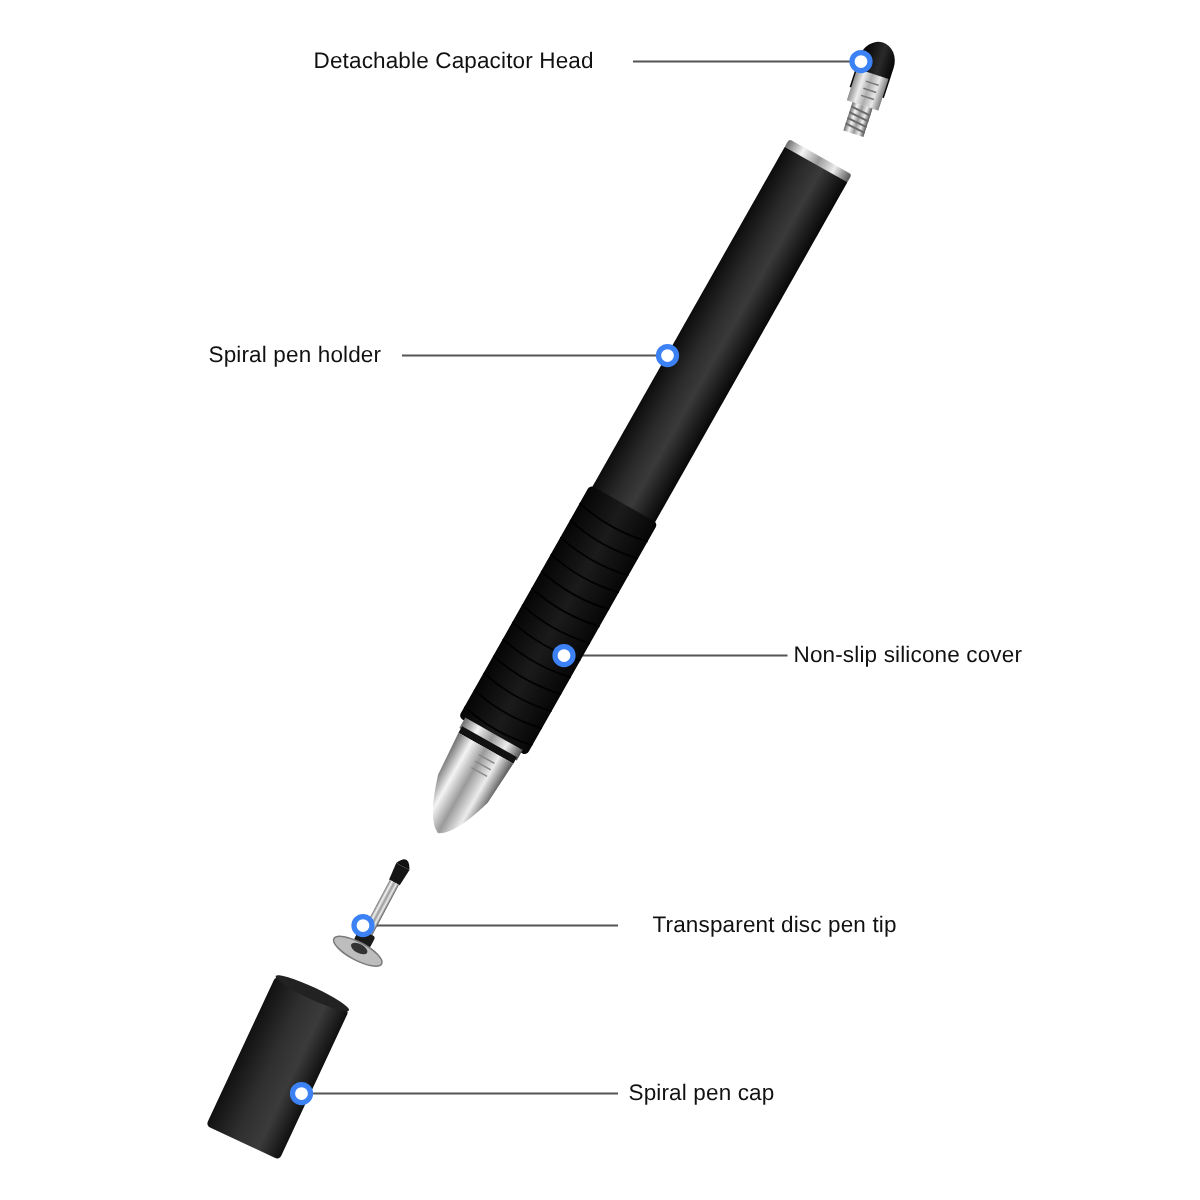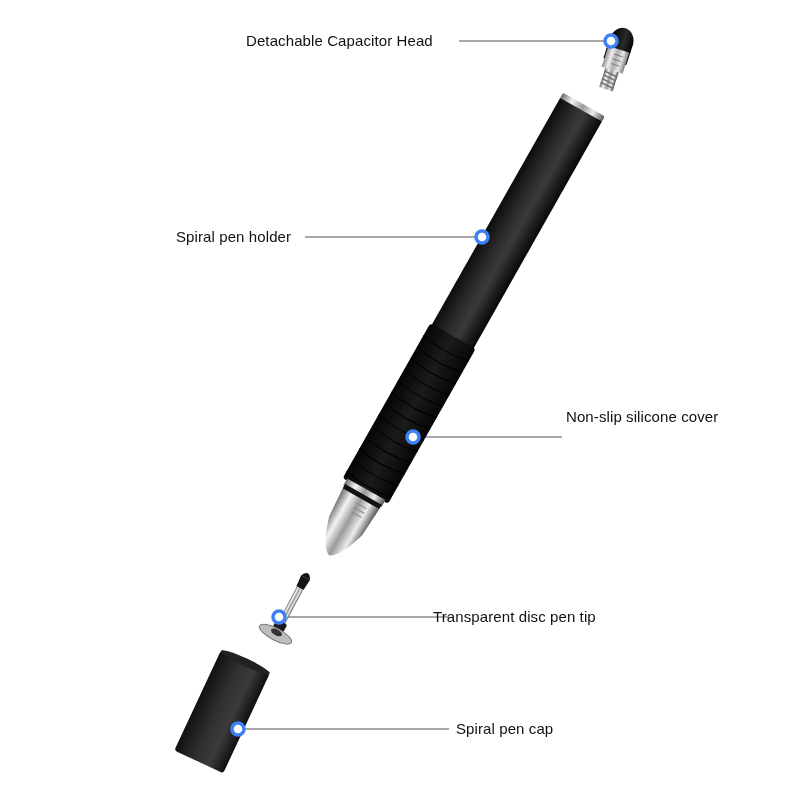--- a/index.html
+++ b/index.html
@@ -1,18 +1,18 @@
 <!DOCTYPE html>
 <html><head>
 <meta charset="utf-8">
 <style>
   html, body { margin:0; padding:0; background:#ffffff; }
   body { width:800px; height:800px; position:relative; overflow:hidden;
          font-family:"Liberation Sans", "DejaVu Sans", sans-serif; }
-  #stage { position:absolute; left:0; top:0; width:692px; height:800px;margin-left:37px; }
+  #stage { position:absolute; left:0; top:0; width:692px; height:800px; }
   .label { position:absolute; font-size:15px; color:#111; white-space:nowrap; line-height:18px; letter-spacing:0.1px; }
 </style>
 </head>
 <body>
 
 <div id="stage">
 <svg width="800" height="800" viewBox="0 0 800 800" xmlns="http://www.w3.org/2000/svg">
   <defs>
     <linearGradient id="barrelGrad" x1="0" y1="0" x2="1" y2="0">
       <stop offset="0" stop-color="#0c0c0c"></stop>
@@ -124,16 +124,16 @@
     <circle cx="574" cy="41" r="6"></circle>
     <circle cx="445" cy="237" r="6"></circle>
     <circle cx="376" cy="437" r="6"></circle>
     <circle cx="242" cy="617" r="6"></circle>
     <circle cx="201" cy="729" r="6"></circle>
   </g>
 </svg>
 
 <div class="label" style="left:209px; top:32px;">Detachable Capacitor Head</div>
 <div class="label" style="left:139px; top:228px;">Spiral pen holder</div>
-<div class="label" style="left:529px; top:408px;">Non-slip silicone cover</div>
-<div class="label" style="left:396px; top:608px;">Transparent disc pen tip</div>
+<div class="label" style="left:529px; top:428px;">Non-slip silicone cover</div>
+<div class="label" style="left:435px; top:608px;">Transparent disc pen tip</div>
 <div class="label" style="left:419px; top:720px;">Spiral pen cap</div>
 </div>
 
 </body></html>

